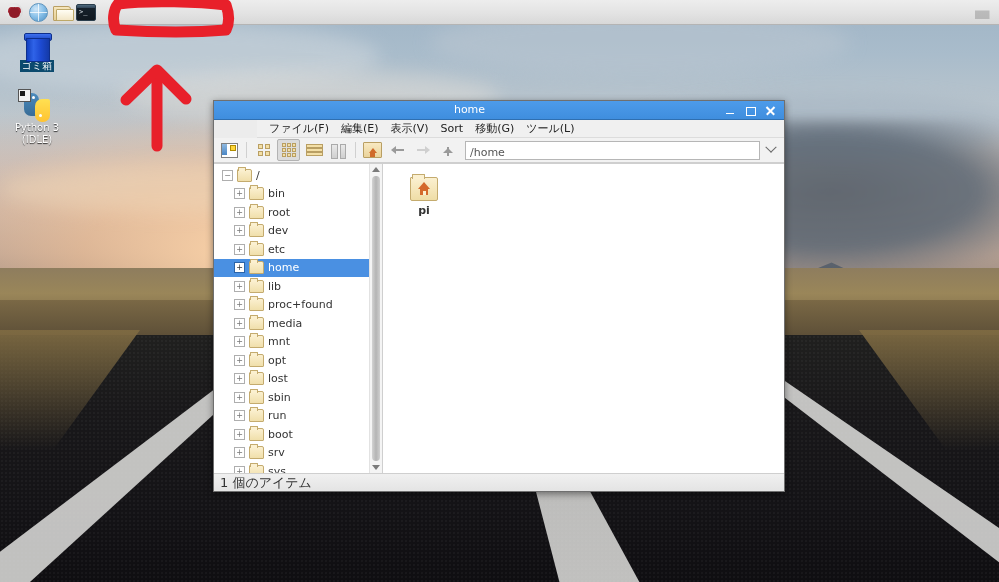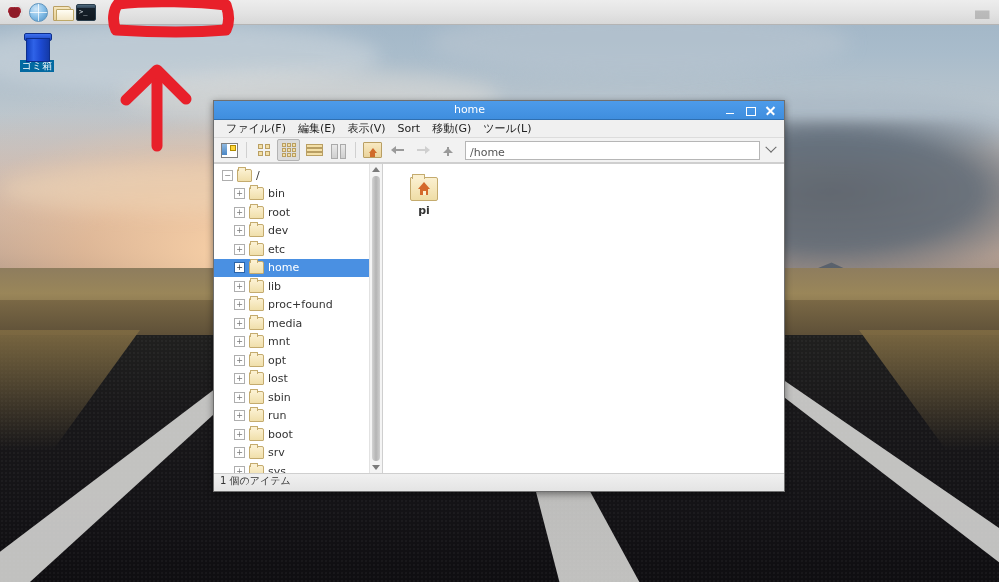--- a/index.html
+++ b/index.html
@@ -139,21 +139,21 @@
                      background:#9a9a9a; border-radius:1px;}
 
   
   .desk-icon {
     position:absolute; width:62px; text-align:center;
     font-size:10px; color:#ffffff;
   }
   .desk-icon .glyph { height:34px; display:flex; align-items:flex-end; justify-content:center; }
   .desk-icon .lbl { display:inline-block; padding:0 2px; line-height:12px;
                     text-shadow: 0 1px 1px rgba(0,0,0,.75); }
-  .desk-icon.selected .lbl { background:#0369a1; color:#ffffff; text-shadow:none; }
+  .desk-icon.selected .lbl { background:#0c4a6e; color:#ffffff; text-shadow:none; }
 
   .trashcan { width:26px; height:28px; position:relative; }
   .trashcan .body { position:absolute; left:2px; top:6px; width:22px; height:22px;
                     background: linear-gradient(90deg,#1240c0 0%, #2f63e8 30%, #1d4ad2 62%, #143aa8 100%);
                     border:1px solid #0e2f8c;}
   .trashcan .lid  { position:absolute; left:0; top:1px; width:26px; height:6px;
                     background: linear-gradient(180deg,#3f72ef,#1c47c4); border:1px solid #0e2f8c; border-radius:2px;}
 
   .pylogo { width:30px; height:30px; position:relative; }
   .pylogo .pb {position:absolute; width:15px; height:23px;}
@@ -185,21 +185,21 @@
   .winbtns { display:flex; align-items:center; gap:9px; padding-right:8px; }
   .winbtn { width:11px; height:11px; position:relative; cursor:default; }
   .winbtn.min::after { content:""; position:absolute; left:1px; bottom:2px; width:8px; height:1px; background:#fff;}
   .winbtn.max::after { content:""; position:absolute; left:1px; top:2px; width:8px; height:7px;
                        border:1px solid #fff; }
   .winbtn.close::before, .winbtn.close::after {
     content:""; position:absolute; left:0px; top:5px; width:11px; height:1.6px; background:#fff;}
   .winbtn.close::before{ transform:rotate(45deg);} .winbtn.close::after{ transform:rotate(-45deg);}
 
   .menubar { height:17px; background:#f0f0f0; display:flex; align-items:center;
-             padding-left:6px; border-bottom:1px solid #dcdcdc; }
+             padding-left:6px; border-bottom:1px solid #dcdcdc;margin-left:43px; }
   .menu-item { font-size:11px; color:#222; padding:1px 6px; line-height:15px; }
 
   .toolbar { height:24px; background:#f2f2f2; display:flex; align-items:center;
              padding:0 4px; gap:2px; border-bottom:1px solid #cfcfcf; }
   .tbtn { width:21px; height:20px; display:flex; align-items:center; justify-content:center;
           border:1px solid transparent; border-radius:2px; }
   .tbtn.active { background:#dcdcdc; border:1px solid #b3b3b3; }
   .tb-sep { width:1px; height:16px; background:#d0d0d0; margin:0 3px; }
 
   .ic-sidebar { width:15px; height:13px; border:1px solid #7f7f7f; background:#fff; position:relative;}
@@ -276,22 +276,22 @@
                 border:1px solid #c4ab6e; border-radius:1px 2px 2px 2px; position:relative; }
   .homefolder::before{content:""; position:absolute; left:1px; top:-4px; width:11px; height:4px;
                       background:#fbf0d0; border:1px solid #c4ab6e; border-bottom:none; border-radius:1px 1px 0 0;}
   .homefolder .hh { position:absolute; left:7px; top:4px; width:0;height:0;
                     border-left:6px solid transparent; border-right:6px solid transparent;
                     border-bottom:7px solid #d4692b;}
   .homefolder .hb { position:absolute; left:9px; top:11px; width:8px; height:6px; background:#d4692b;}
   .homefolder .hd { position:absolute; left:11.5px; top:13px; width:3px; height:4px; background:#fbf0d0;}
 
   .statusbar { height:17px; background:linear-gradient(180deg,#f0f0f0,#e4e4e4);
-               border-top:1px solid #cfcfcf; display:flex; align-items:flex-start;
-               justify-content:space-between; padding:0 6px; font-size:10px; color:#333; }
+               border-top:1px solid #cfcfcf; display:flex; align-items:center;
+               justify-content:space-between; padding:0 6px; font-size:13px; color:#333; }
 
   
   #annotation { position:absolute; left:0; top:0; width:999px; height:582px; pointer-events:none; }
 </style>
 </head>
 <body>
 
 <div id="screen">
 
   <div id="wallpaper">
@@ -341,20 +341,32 @@
   <div class="desk-icon selected" style="left:6px; top:26px;">
     <div class="glyph">
       <div class="trashcan">
           <div class="lid"></div>
           <div class="body"></div>
         </div>
     </div>
     <span class="lbl">ゴミ箱</span>
   </div>
 
+  <div class="desk-icon" style="left:6px; top:88px;">
+    <div class="glyph">
+      <div class="pylogo">
+        <div class="pb blue"></div>
+          <div class="pb yellow"></div>
+        <div class="dot1"></div>
+          <div class="dot2"></div>
+          <div class="badge"></div>
+      </div>
+    </div>
+    <span class="lbl">Python 3 (IDLE)</span>
+  </div>
 
   <div id="fm">
 
     <div class="titlebar">
       <div class="title-text">home</div>
       <div class="winbtns">
         <div class="winbtn min"></div>
         <div class="winbtn max"></div>
         <div class="winbtn close"></div>
       </div>

